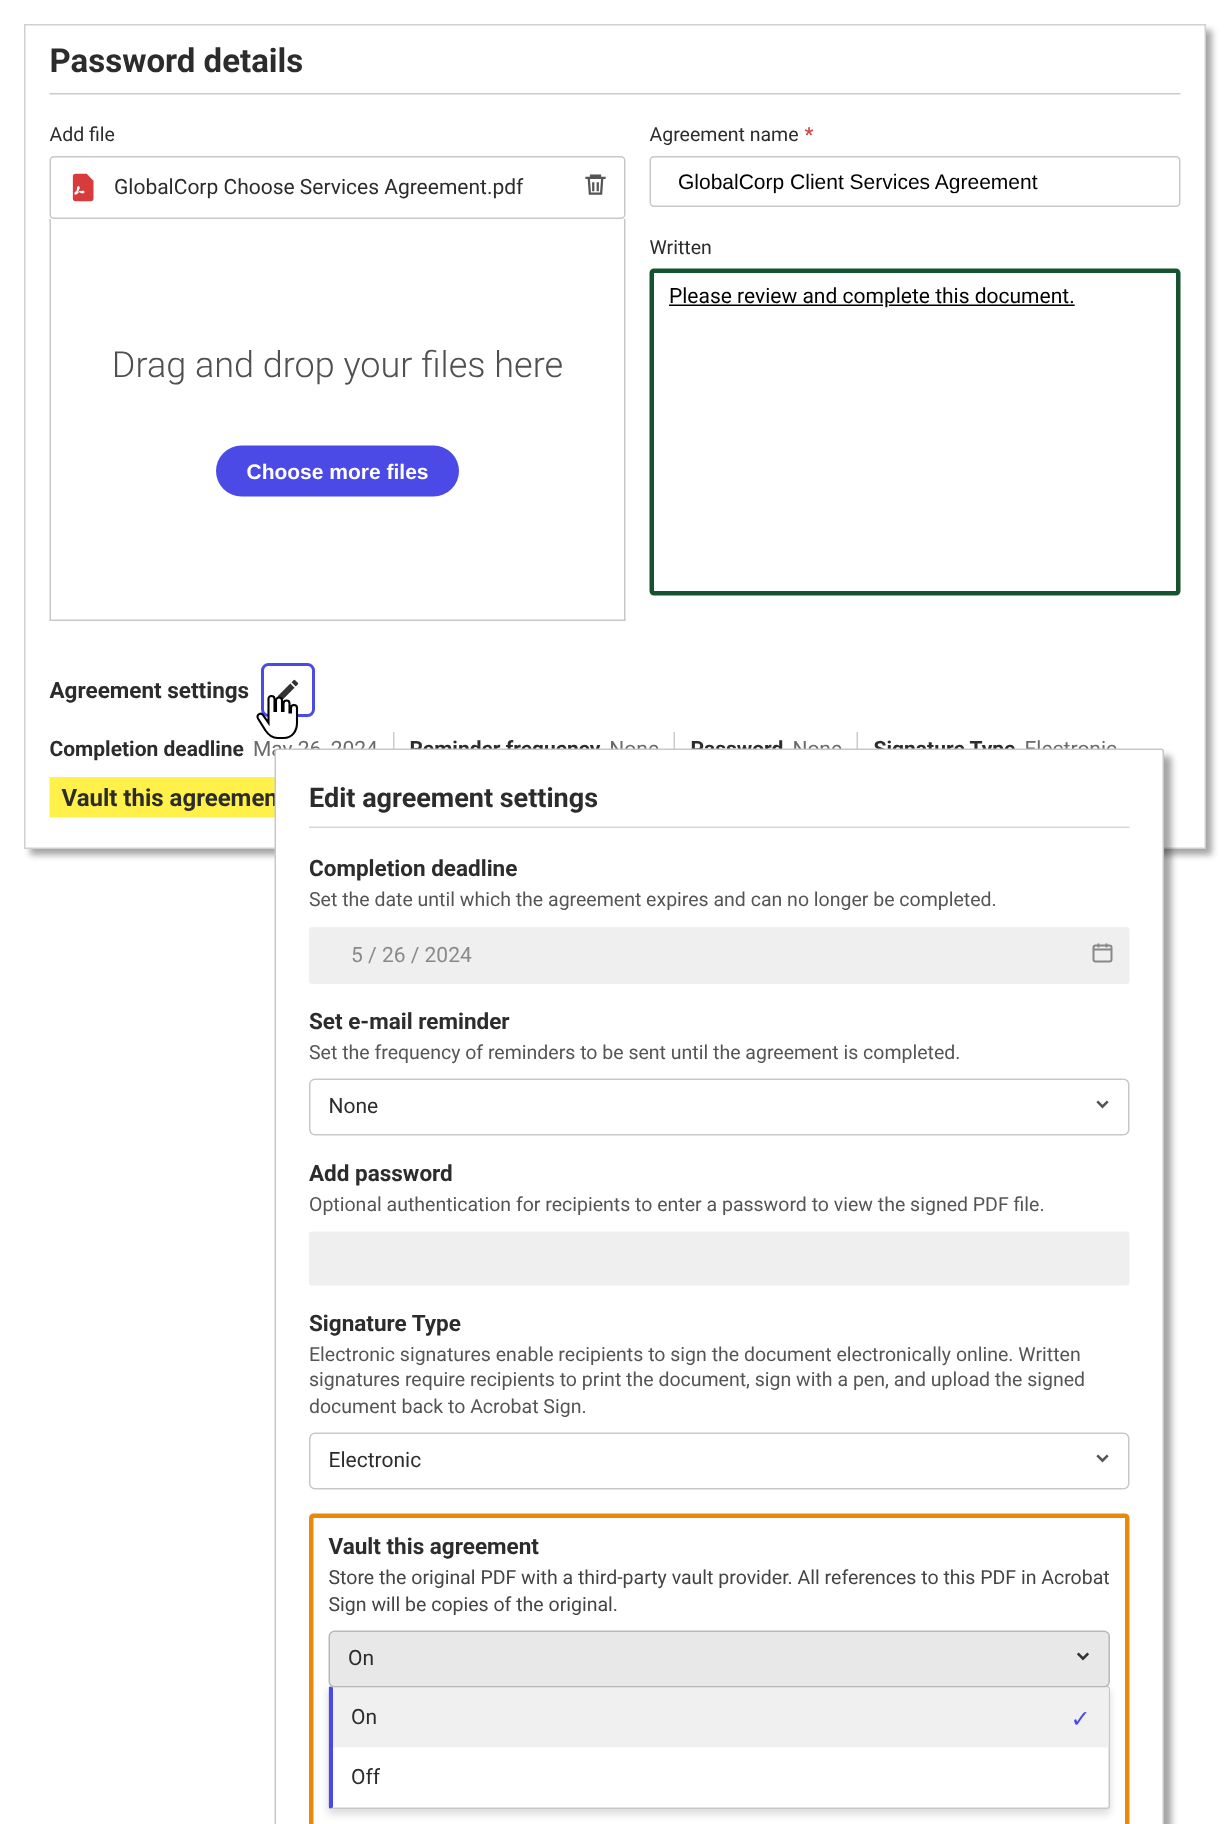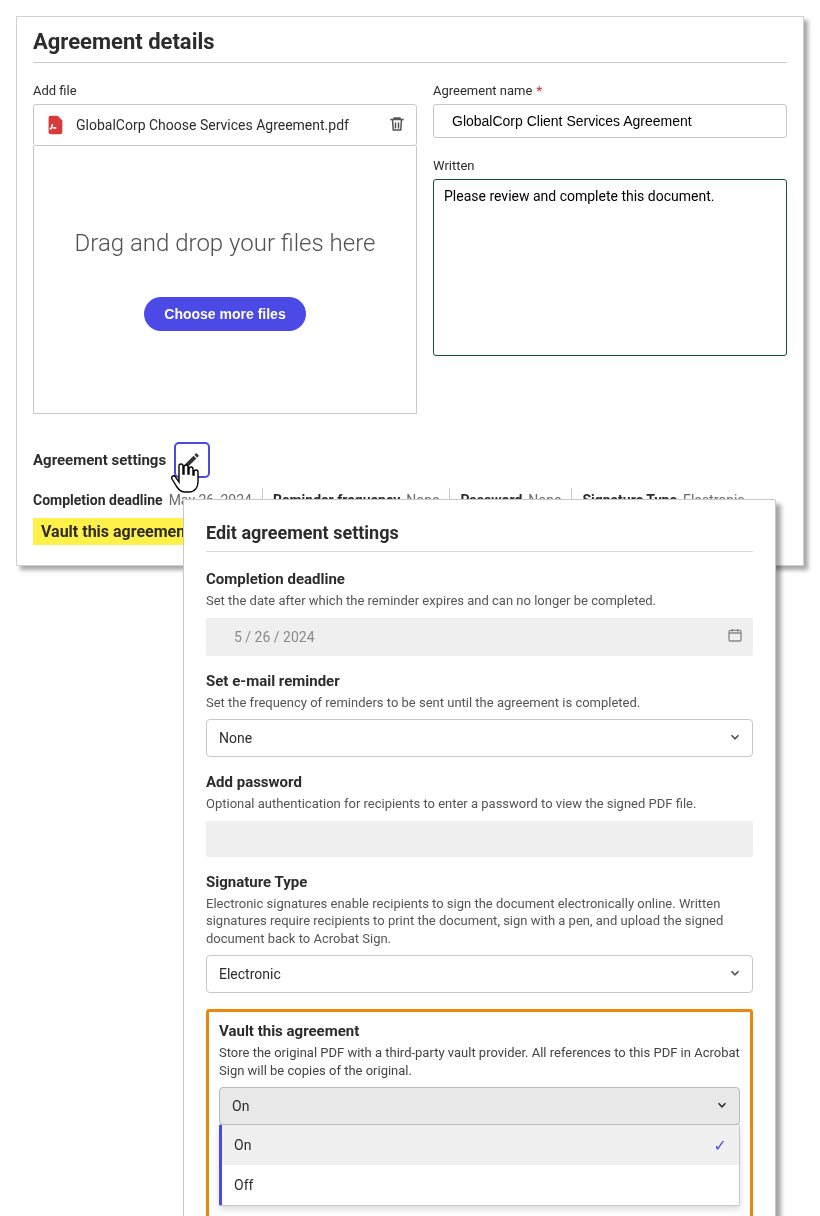--- a/index.html
+++ b/index.html
@@ -77,27 +77,28 @@
   .text-input {
     width: 100%;
     border: 1px solid #c8c8c8;
     border-radius: 3px;
     height: 34px;
     padding: 0 18px;
     font-size: 14px;
   }
   .textarea {
     width: 100%;
-    border: 1px solid #14532d;
+    border: 3px solid #14532d;
     border-radius: 3px;
-    height: 177px;
+    height: 218px;
     padding: 8px 10px;
     font-size: 14px;
     resize: none;
     font-family: inherit;
+    text-decoration: underline;
   }
   .settings-header {
     display: flex;
     align-items: center;
     gap: 8px;
     margin: 28px 0 10px 0;
     position: relative;
   }
   .settings-header .title {
     font-size: 15px;
@@ -221,21 +222,21 @@
     cursor: pointer;
   }
   .dropdown-list .opt.sel { background: #f0f0f0; }
   .dropdown-list .opt .check { position: absolute; right: 12px; color: #4b4ae6; font-size: 16px; }
 </style>
 </head>
 <body>
 
 <div class="outer-panel">
   <div class="outer-content">
-    <h2 class="page-title">Agreement details</h2>
+    <h2 class="page-title">Password details</h2>
     <hr class="rule">
 
     <div class="cols">
       <div class="col-left">
         <label class="field-label">Add file</label>
         <div class="file-pill">
           <span class="pdf-icon">
             <svg width="22" height="22" viewBox="0 0 24 24">
                 <path fill="#d83b3b" d="M7 2h8l5 5v13a2 2 0 0 1-2 2H7a2 2 0 0 1-2-2V4a2 2 0 0 1 2-2z"></path>
                 <path fill="#fff" d="M8 12c0-.8 1-1 1-1 .6 0 1 .5 1 1 0 1.3-1.4 3.1-1.4 3.1s2.2-.8 3.6-.8c1 0 1.3.5 1.3 1 0 .7-.7 1-1.3 1-1.1 0-2.7-1-2.7-1s-1.4 1.9-2.5 1.9c-.6 0-1-.4-1-1 0-1 1.7-1.7 1.7-1.7S8 13.1 8 12z"></path>
@@ -305,21 +306,21 @@
       <path fill="#fff" stroke="#000" stroke-width="1.4" d="M12 6c1.3 0 2 .9 2 2v8h1V9c0-1.1.9-2 2-2s2 .9 2 2v7h1v-5c0-1.1.9-2 2-2s2 .9 2 2v6h1v-3c0-1.1.9-2 2-2s2 .9 2 2v10c0 5-3 10-9 10h-4c-4 0-6-2-8-5l-5-8c-.7-1.1-.3-2.5.9-3 .9-.4 2 .0 2.5.8L10 24V8c0-1.1.7-2 2-2z"></path>
     </svg>
 </div>
 
 <div class="modal-overlay">
   <h3>Edit agreement settings</h3>
   <hr class="modal-rule">
 
   <div class="form-block">
     <div class="fb-title">Completion deadline</div>
-    <div class="fb-help">Set the date after which the reminder expires and can no longer be completed.</div>
+    <div class="fb-help">Set the date until which the agreement expires and can no longer be completed.</div>
     <div class="date-field">
       <span style="padding-left:16px">5 / 26 / 2024</span>
       <span class="cal">
         <svg width="16" height="16" viewBox="0 0 24 24" fill="none" stroke="#888" stroke-width="2">
             <rect x="3" y="5" width="18" height="16" rx="2"></rect>
             <path d="M3 9h18M8 3v4M16 3v4"></path>
           </svg>
       </span>
     </div>
   </div>

